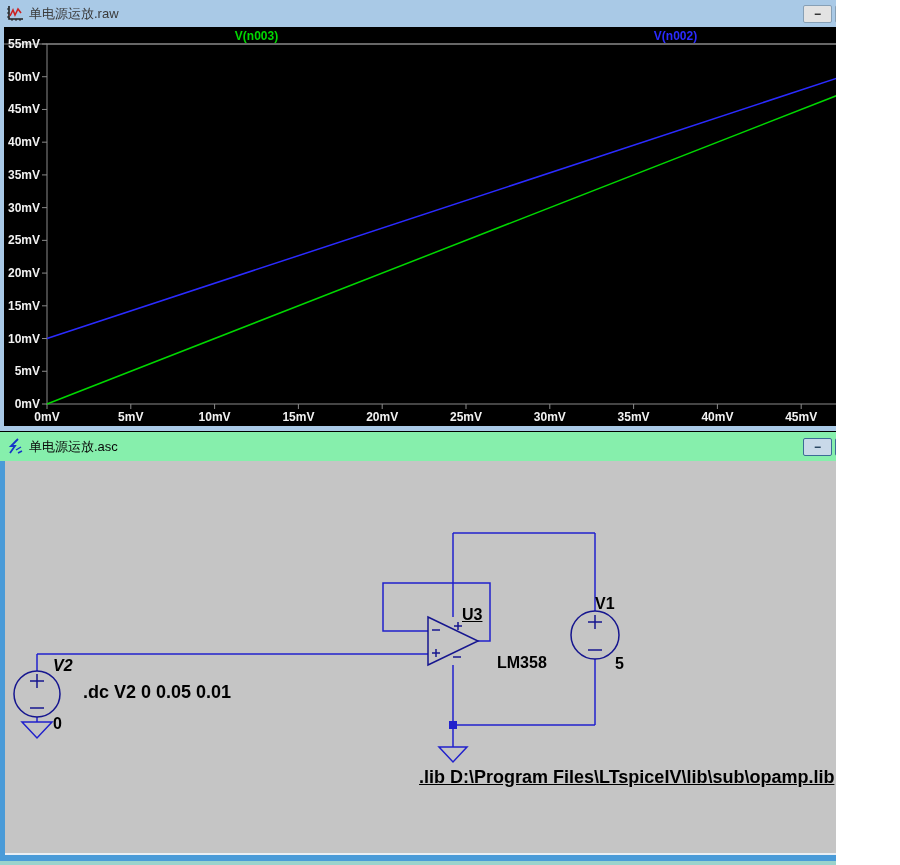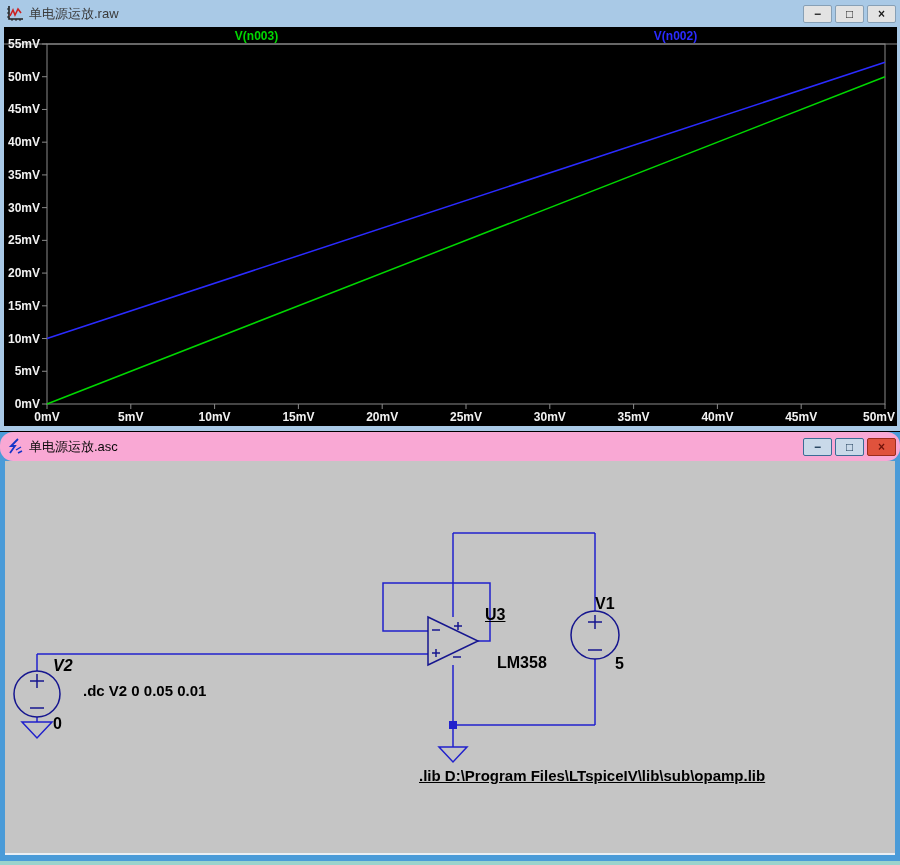--- a/index.html
+++ b/index.html
@@ -1,44 +1,44 @@
 <!DOCTYPE html>
 <html><head>
 <meta charset="utf-8">
 <style>
   html,body{margin:0;padding:0;}
   body{font-family:"Liberation Sans",sans-serif;}
-  .stage{position:relative;width:900px;height:865px;overflow:hidden;background:#000;}
+  .stage{position:relative;width:836px;height:865px;overflow:hidden;background:#000;}
 
   
   .wf-window{position:absolute;left:0;top:0;width:900px;height:431px;background:#A9C9E6;}
   .titlebar{display:flex;align-items:center;height:27px;padding:0 4px;box-sizing:border-box;}
   .titlebar .ticon{width:18px;height:17px;margin:0 5px 0 2px;flex:0 0 auto;}
   .titlebar .ttext{font-size:13px;white-space:nowrap;overflow:hidden;flex:1 1 auto;}
   .wf-window .titlebar .ttext{color:#3A3A3A;}
   .winbtns{display:flex;gap:3px;margin-left:auto;flex:0 0 auto;}
   .wbtn{width:29px;height:18px;display:flex;align-items:center;justify-content:center;
         border:1px solid #87A0B6;border-radius:2px;background:#E3E3E3;color:#1A1A1A;
         font-size:12px;font-weight:bold;line-height:1;box-sizing:border-box;cursor:default;}
   .wf-body{position:absolute;left:4px;right:3px;top:27px;bottom:5px;background:#000;}
   .wf-body svg{display:block;}
 
   
   .sch-window{position:absolute;left:0;top:432px;width:900px;height:429px;background:#4A9BD8;}
-  .sch-window .titlebar{height:29px;background:#f9a8d4;border-radius:13px;}
+  .sch-window .titlebar{height:29px;background:#86efac;}
   .sch-window .titlebar .ttext{color:#0A0A0A;}
   .sch-window .wbtn{background:#C9D9E9;border-color:#3B6C96;color:#13324E;}
   .sch-window .wbtn.close{background:#E0523C;border-color:#9C2C1C;color:#6E130A;}
   .sch-body{position:absolute;left:5px;right:5px;top:29px;bottom:6px;background:#C5C5C5;
             border-bottom:2px solid #E9EFF5;box-sizing:content-box;overflow:hidden;}
   .sch-body svg{position:absolute;left:0;top:0;}
   .slabel{position:absolute;font-weight:bold;color:#000;white-space:nowrap;}
   .slabel.ref{font-size:16px;}
   .slabel.val{font-size:16px;}
-  .slabel.directive{font-size:15px;}
+  .slabel.directive{font-size:18px;}
 
   .taskbar-strip{position:absolute;left:0;top:861px;width:900px;height:4px;background:#9AD3CC;}
 </style>
 </head>
 <body>
 
 <div class="stage">
 
   <div class="wf-window">
     <div class="titlebar">
@@ -162,21 +162,21 @@
         <g stroke="#2121CC" stroke-width="1.5" fill="none">
           <path d="M22,722 H52 L37,738 Z"></path>
           <path d="M439,747 H467 L453,762 Z"></path>
         </g>
         <rect x="449" y="721" width="8" height="8" fill="#2121CC"></rect>
       </svg>
 
       <span class="slabel ref" style="left:48px;top:196px;font-style:italic;">V2</span>
       <span class="slabel val" style="left:48px;top:254px;">0</span>
       <span class="slabel directive" style="left:78px;top:221px;">.dc V2 0 0.05 0.01</span>
-      <span class="slabel ref" style="left:480px;top:145px;text-decoration:underline;">U3</span>
+      <span class="slabel ref" style="left:457px;top:145px;text-decoration:underline;">U3</span>
       <span class="slabel val" style="left:460px;top:193px;margin-left:32px;">LM358</span>
       <span class="slabel ref" style="left:590px;top:134px;">V1</span>
       <span class="slabel val" style="left:610px;top:194px;">5</span>
       <span class="slabel directive" style="left:414px;top:306px;text-decoration:underline;">.lib D:\Program Files\LTspiceIV\lib\sub\opamp.lib</span>
     </div>
   </div>
 
   <div class="taskbar-strip"></div>
 </div>
 

